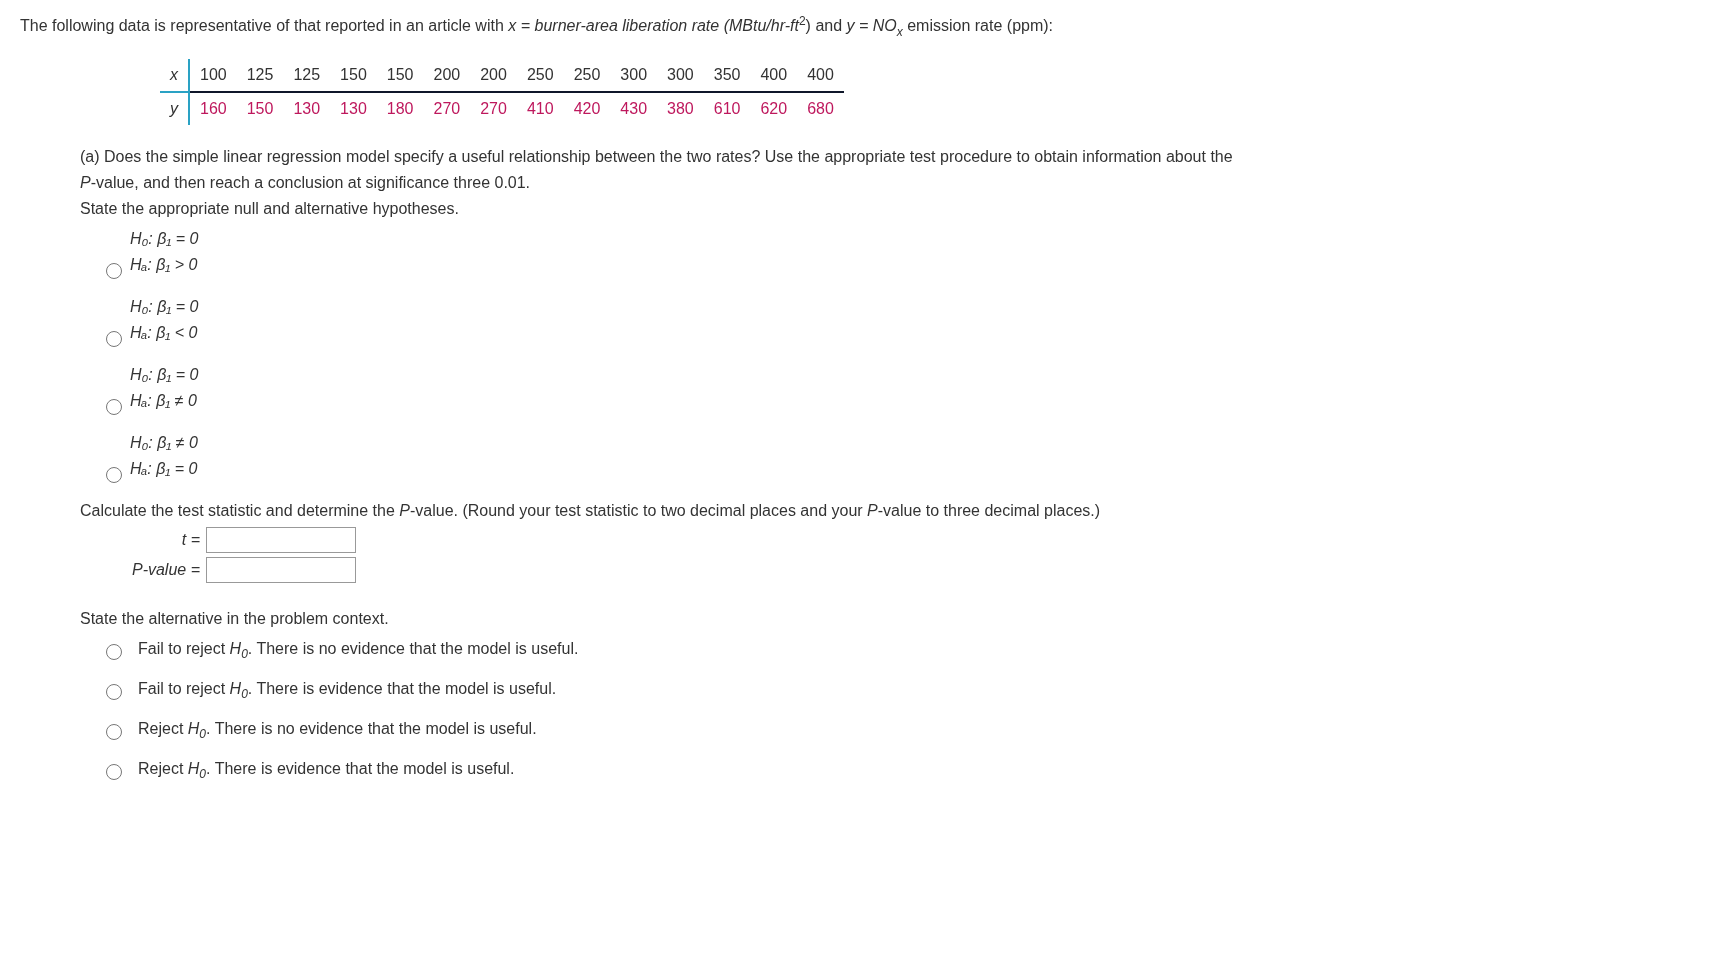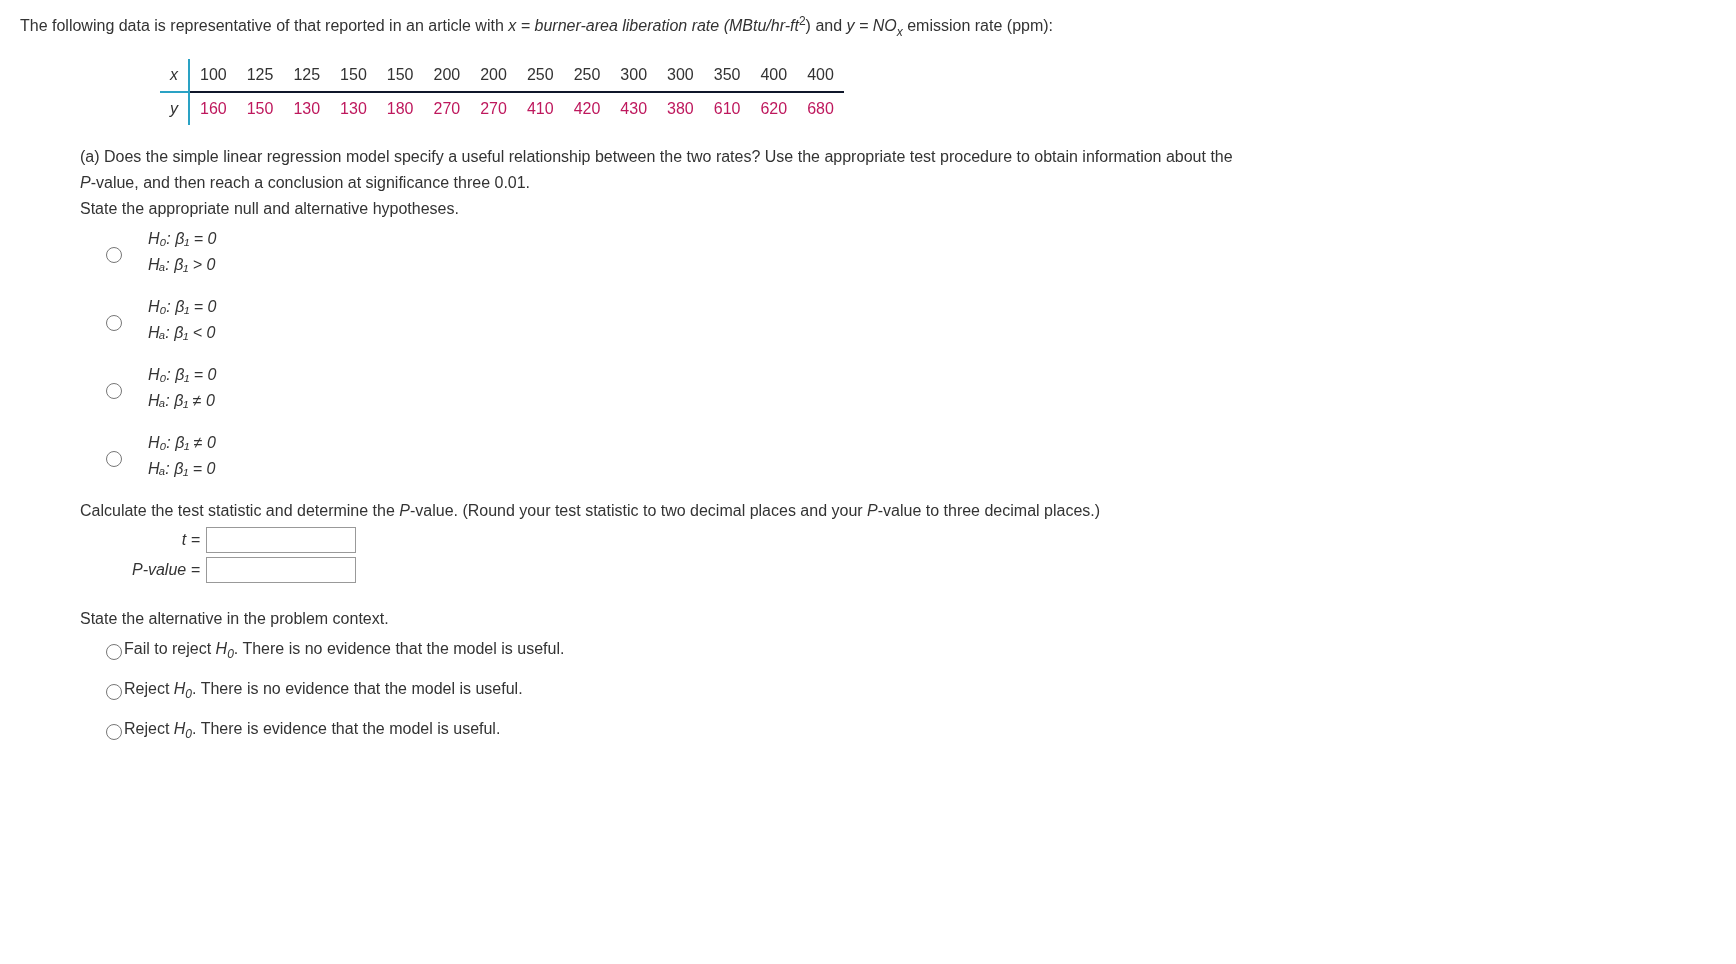--- a/index.html
+++ b/index.html
@@ -30,22 +30,22 @@
   table.data-table th.row-head {
     border-right: 2px solid #2aa2c4;
     padding-right: 10px;
     color: #333;
   }
   .question-block { margin-left: 60px; }
   .question-text { margin-bottom: 2px; }
   .hypotheses { margin: 6px 0 12px 26px; }
   .radio-row {
     display: flex;
-    align-items: center;
-    gap: 26px;
+    align-items: flex-end;
+    gap: 8px;
     margin-bottom: 16px;
   }
   .radio-circle {
     width: 14px; height: 14px;
     border: 1.5px solid #777;
     border-radius: 50%;
     margin-top: 4px;
     flex: 0 0 auto;
     cursor: pointer;
     background: #fff;
@@ -58,21 +58,21 @@
   .input-row label { font-style: italic; width:90px; text-align:right; display:inline-block;}
   .text-input {
     width: 140px;
     height: 20px;
     border: 1px solid #999;
     padding: 2px 4px;
     font-size: 14px;
   }
   .conclusion-section { margin-top: 24px; }
   .conclusion-options { margin: 6px 0 0 26px; }
-  .conc-row { display:flex; align-items:center; gap:2px; margin-bottom:14px; }
+  .conc-row { display:flex; align-items:center; gap:16px; margin-bottom:14px; }
 </style>
 </head>
 <body>
 
 <div class="intro">
   <span>The following data is representative of that reported in an article with </span><span class="ft2">x = burner-area liberation rate (MBtu/hr-ft</span><span class="sup">2</span><span>) and </span><span class="ft2">y = NO</span><span class="sub">x</span><span> emission rate (ppm):</span>
 </div>
 
 <div class="data-table-wrap">
   <table class="data-table">
@@ -174,20 +174,26 @@
     <div class="conclusion-options">
       <div class="conc-row">
         <div class="radio-circle"></div>
         <div>
           <span>Fail to reject </span><span style="font-style:italic">H</span><span class="sub">0</span><span>. There is no evidence that the model is useful.</span>
         </div>
       </div>
       <div class="conc-row">
         <div class="radio-circle"></div>
         <div>
+          <span>Fail to reject </span><span style="font-style:italic">H</span><span class="sub">0</span><span>. There is evidence that the model is useful.</span>
+        </div>
+      </div>
+      <div class="conc-row">
+        <div class="radio-circle"></div>
+        <div>
           <span>Reject </span><span style="font-style:italic">H</span><span class="sub">0</span><span>. There is no evidence that the model is useful.</span>
         </div>
       </div>
       <div class="conc-row">
         <div class="radio-circle"></div>
         <div>
           <span>Reject </span><span style="font-style:italic">H</span><span class="sub">0</span><span>. There is evidence that the model is useful.</span>
         </div>
       </div>
     </div>

